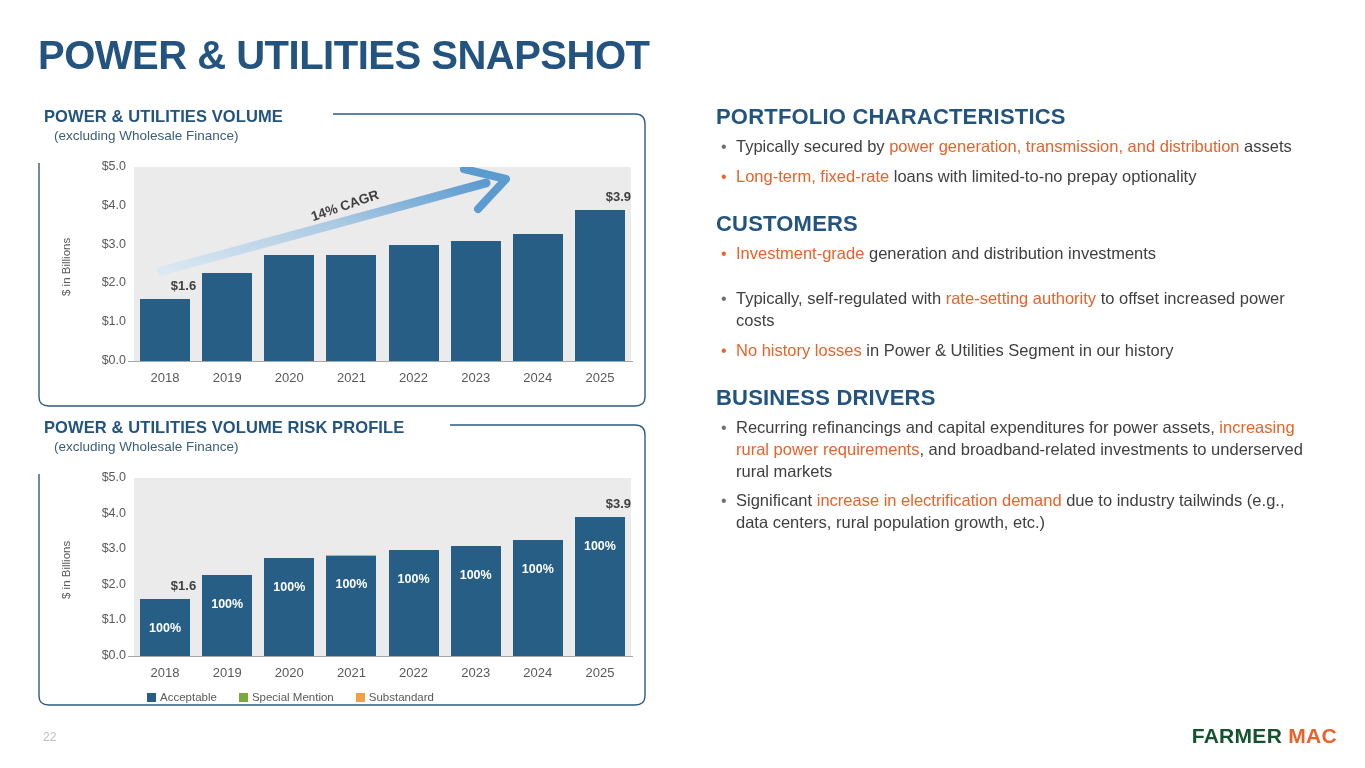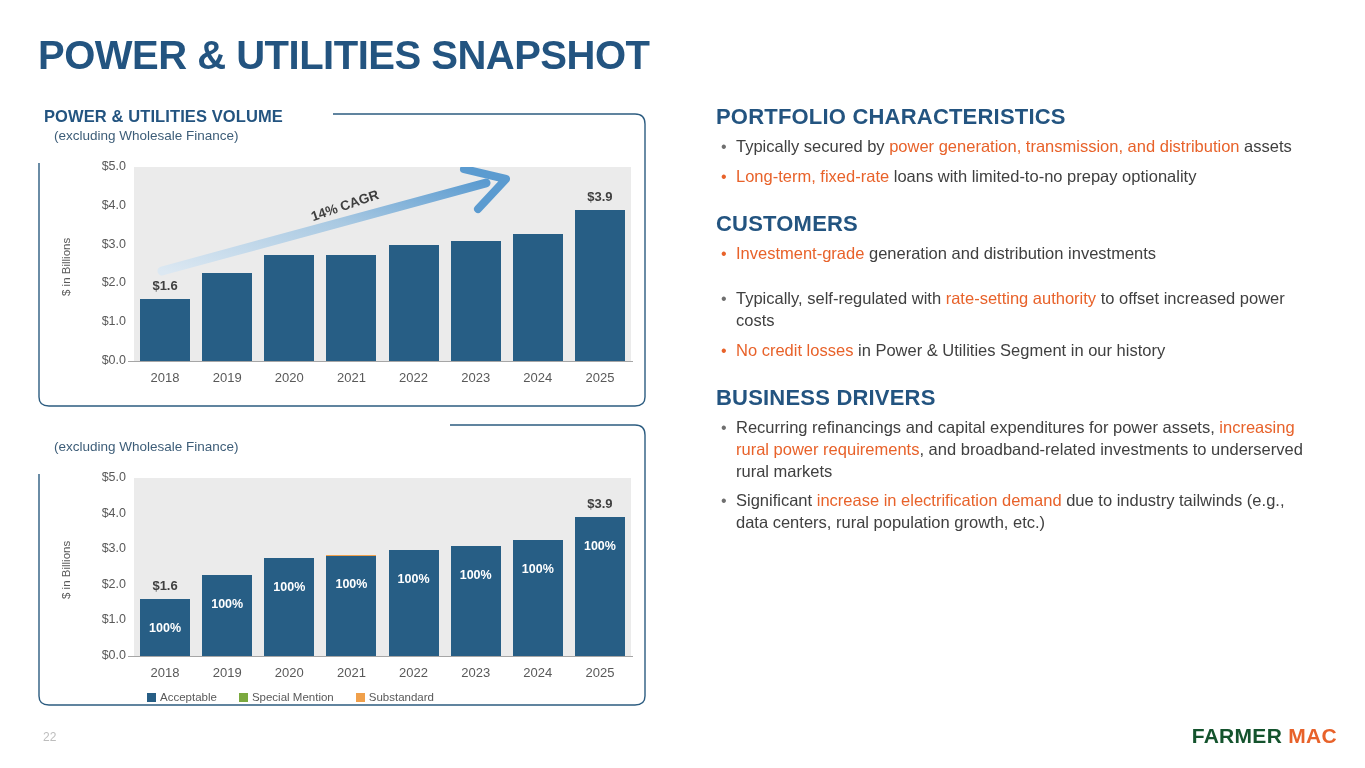--- a/index.html
+++ b/index.html
@@ -70,21 +70,21 @@
     background: #a6a6a6; height: 1px;
   }
   .bar {
     position: absolute;
     background: #275e85;
   }
   .bar-seg-ss { position: absolute; background: #f0a04b; }
   .bar-label {
     position: absolute;
     font-size: 13px; font-weight: bold; color: #3f3f3f;
-    text-align: center; white-space: nowrap;
+    text-align: right; white-space: nowrap;
   }
   .in-bar-label {
     position: absolute;
     font-size: 12.5px; font-weight: bold; color: #ffffff;
     text-align: center; white-space: nowrap;
   }
   .cagr-label {
     position: absolute;
     font-size: 13.5px; font-weight: bold; color: #3f3f3f;
     white-space: nowrap;
@@ -194,20 +194,21 @@
         <div class="cagr-label" style="left: 276px; top: 54px;">14% CAGR</div>
       </div>
   </div>
 
   <div class="card" id="card-risk" style="left:38px; top:418px; width:608px; height:288px;">
     <div class="card-frame">
       <svg viewBox="0 0 608 288" preserveAspectRatio="none" aria-hidden="true">
         <path d="M 412 7 L 597 7 Q 607 7 607 17 L 607 278 Q 607 287 597 287 L 11 287 Q 1 287 1 278 L 1 56" fill="none" stroke="#2c5c80" stroke-width="1.4"></path>
       </svg>
     </div>
+    <div class="card-title">POWER &amp; UTILITIES VOLUME RISK PROFILE</div>
     <div class="card-sub">(excluding Wholesale Finance)</div>
 
     <div class="chart" id="chart-risk" style="left:0px; top:48px; width:608px; height:240px;">
         <div class="plot" style="left: 96px; top: 12px; width: 497px; height: 178px;"></div>
         <div class="axis-title" style="left: 22px; top: 133px;">$ in Billions</div>
         <div class="ytick" style="left: 40px; width: 48px; top: 182px;">$0.0</div>
         <div class="ytick" style="left: 40px; width: 48px; top: 146.4px;">$1.0</div>
         <div class="ytick" style="left: 40px; width: 48px; top: 110.8px;">$2.0</div>
         <div class="ytick" style="left: 40px; width: 48px; top: 75.2px;">$3.0</div>
         <div class="ytick" style="left: 40px; width: 48px; top: 39.6px;">$4.0</div>
@@ -262,21 +263,21 @@
         <div class="sec-head">PORTFOLIO CHARACTERISTICS</div>
         <div class="bullet"><span class="dot dot-gray">•</span><span>Typically secured by </span><span class="hl">power generation, transmission, and distribution</span><span> assets</span></div>
         <div class="bullet"><span class="dot dot-orange">•</span><span class="hl">Long-term, fixed-rate</span><span> loans with limited-to-no prepay optionality</span></div>
       </div>
       <div class="sec-block">
         <div class="sec-head">CUSTOMERS</div>
         <div class="bullet"><span class="dot dot-orange">•</span><span class="hl">Investment-grade</span><span> generation and distribution investments</span></div>
       </div>
       <div class="sec-block">
         <div class="bullet"><span class="dot dot-gray">•</span><span>Typically, self-regulated with </span><span class="hl">rate-setting authority</span><span> to offset increased power costs</span></div>
-        <div class="bullet"><span class="dot dot-orange">•</span><span class="hl">No credit losses</span><span> in Power &amp; Utilities Segment in our history</span></div>
+        <div class="bullet"><span class="dot dot-orange">•</span><span class="hl">No history losses</span><span> in Power &amp; Utilities Segment in our history</span></div>
       </div>
       <div class="sec-block">
         <div class="sec-head">BUSINESS DRIVERS</div>
         <div class="bullet"><span class="dot dot-gray">•</span><span>Recurring refinancings and capital expenditures for power assets, </span><span class="hl">increasing rural power requirements</span><span>, and broadband-related investments to underserved rural markets</span></div>
         <div class="bullet"><span class="dot dot-gray">•</span><span>Significant </span><span class="hl">increase in electrification demand</span><span> due to industry tailwinds (e.g., data centers, rural population growth, etc.)</span></div>
       </div>
     </div>
 
   <div class="page-num">22</div>
   <div class="logo">

